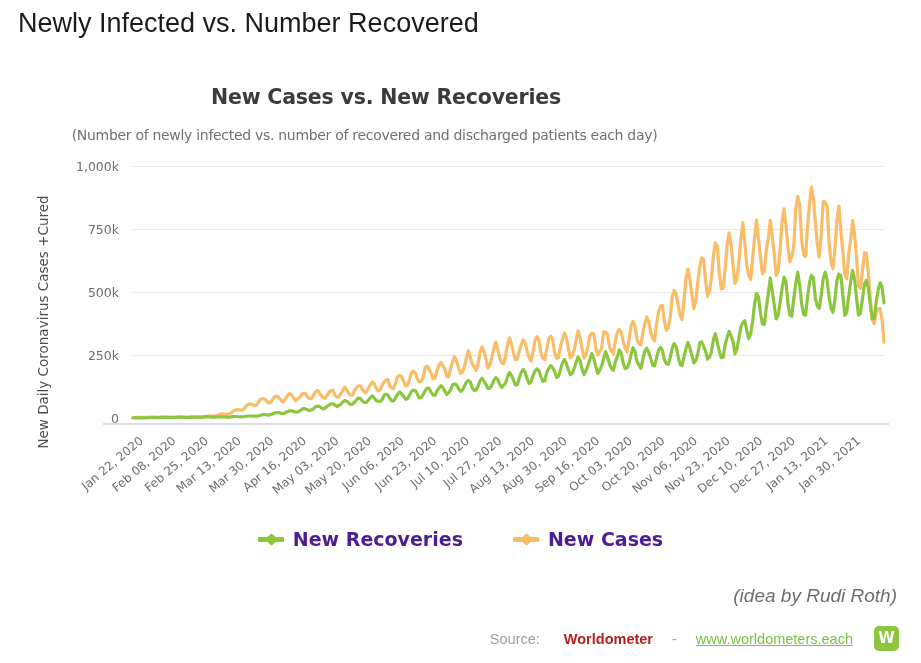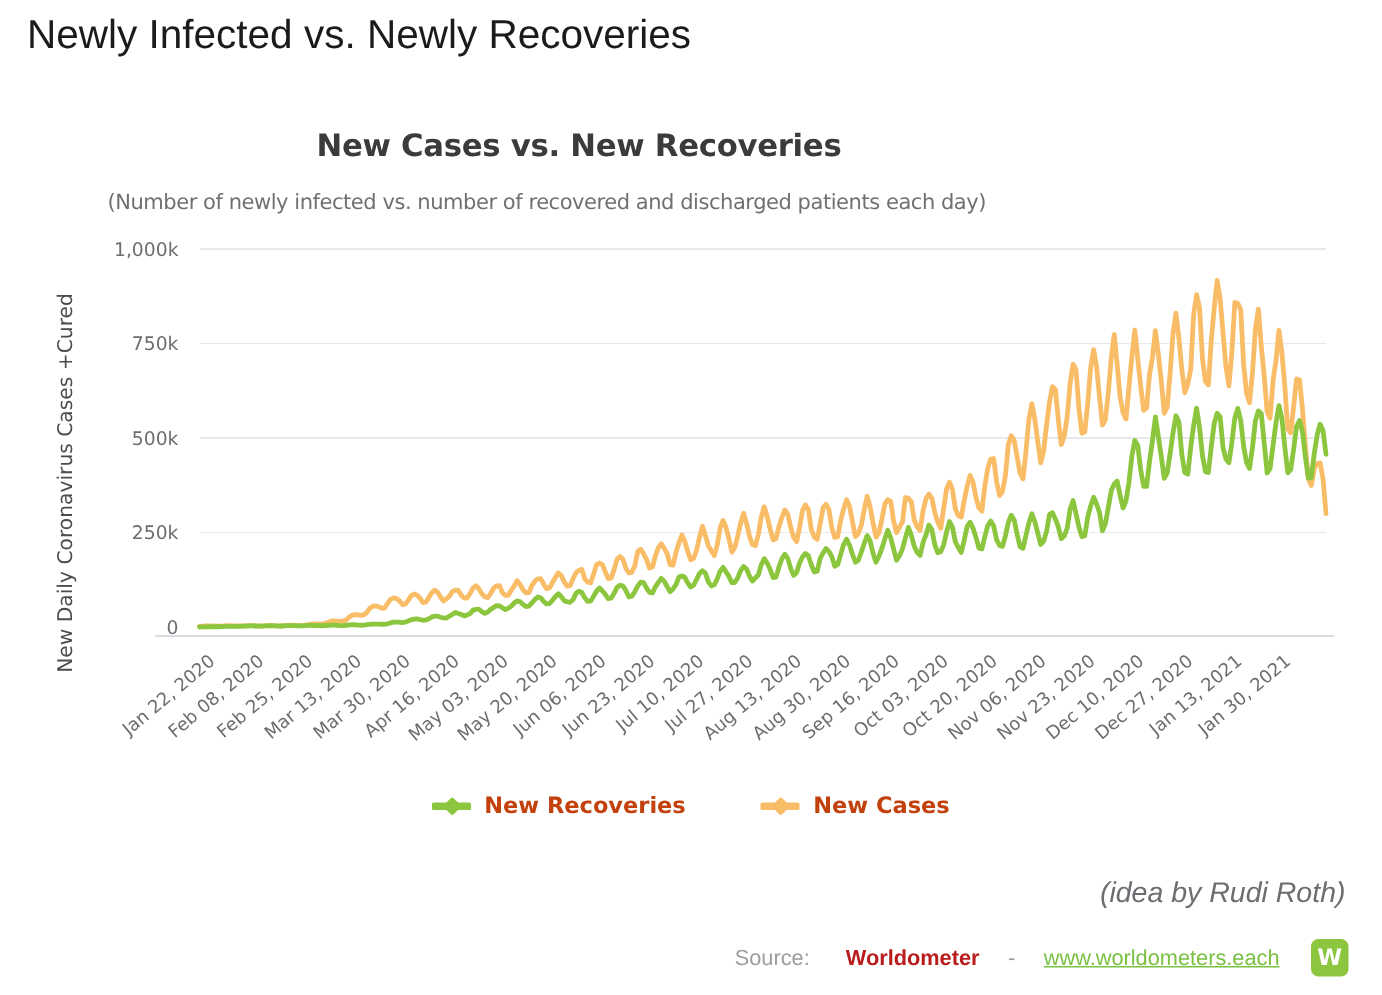--- a/index.html
+++ b/index.html
@@ -126,23 +126,23 @@
     position: absolute;
     left: 8px;
     top: 1px;
     width: 11px;
     height: 11px;
     border-radius: 2px;
     transform: rotate(45deg) scale(0.82);
   }
   .legend-label {
     font-family: "DejaVu Sans", sans-serif;
-    font-size: 15px;
+    font-size: 19px;
     font-weight: 700;
-    color: #c2410c;
+    color: #4c1d95;
     white-space: nowrap;
   }
 
   
   #credit {
     position: absolute;
     right: 24px;
     top: 585px;
     font-family: "Liberation Sans", sans-serif;
     font-style: italic;
@@ -183,21 +183,21 @@
     display: flex;
     align-items: center;
     justify-content: center;
     line-height: 1;
     flex: none;
   }
 </style>
 </head>
 <body>
 
-<div id="page-title">Newly Infected vs. Newly Recoveries</div>
+<div id="page-title">Newly Infected vs. Number Recovered</div>
 
 <div id="chart-title">New Cases vs. New Recoveries</div>
 <div id="chart-subtitle">(Number of newly infected vs. number of recovered and discharged patients each day)</div>
 
 <div id="plot-wrap">
   <svg id="plot-svg" width="921" height="530">
     <g id="grid-g">
         <line x1="133" x2="884" y1="355" y2="355" class="gridline"></line>
         <line x1="133" x2="884" y1="292" y2="292" class="gridline"></line>
         <line x1="133" x2="884" y1="229" y2="229" class="gridline"></line>

